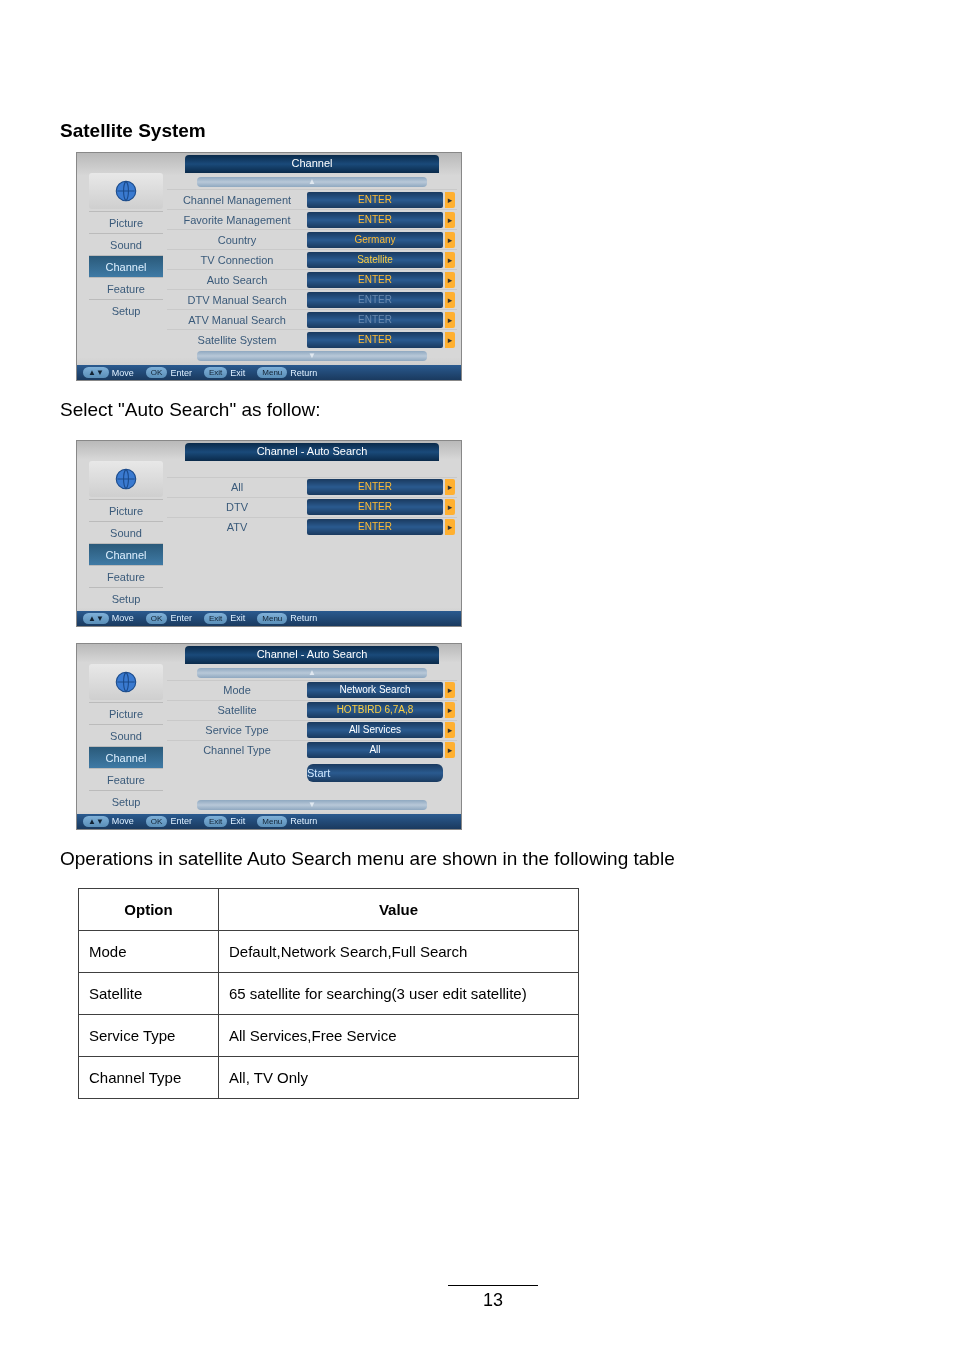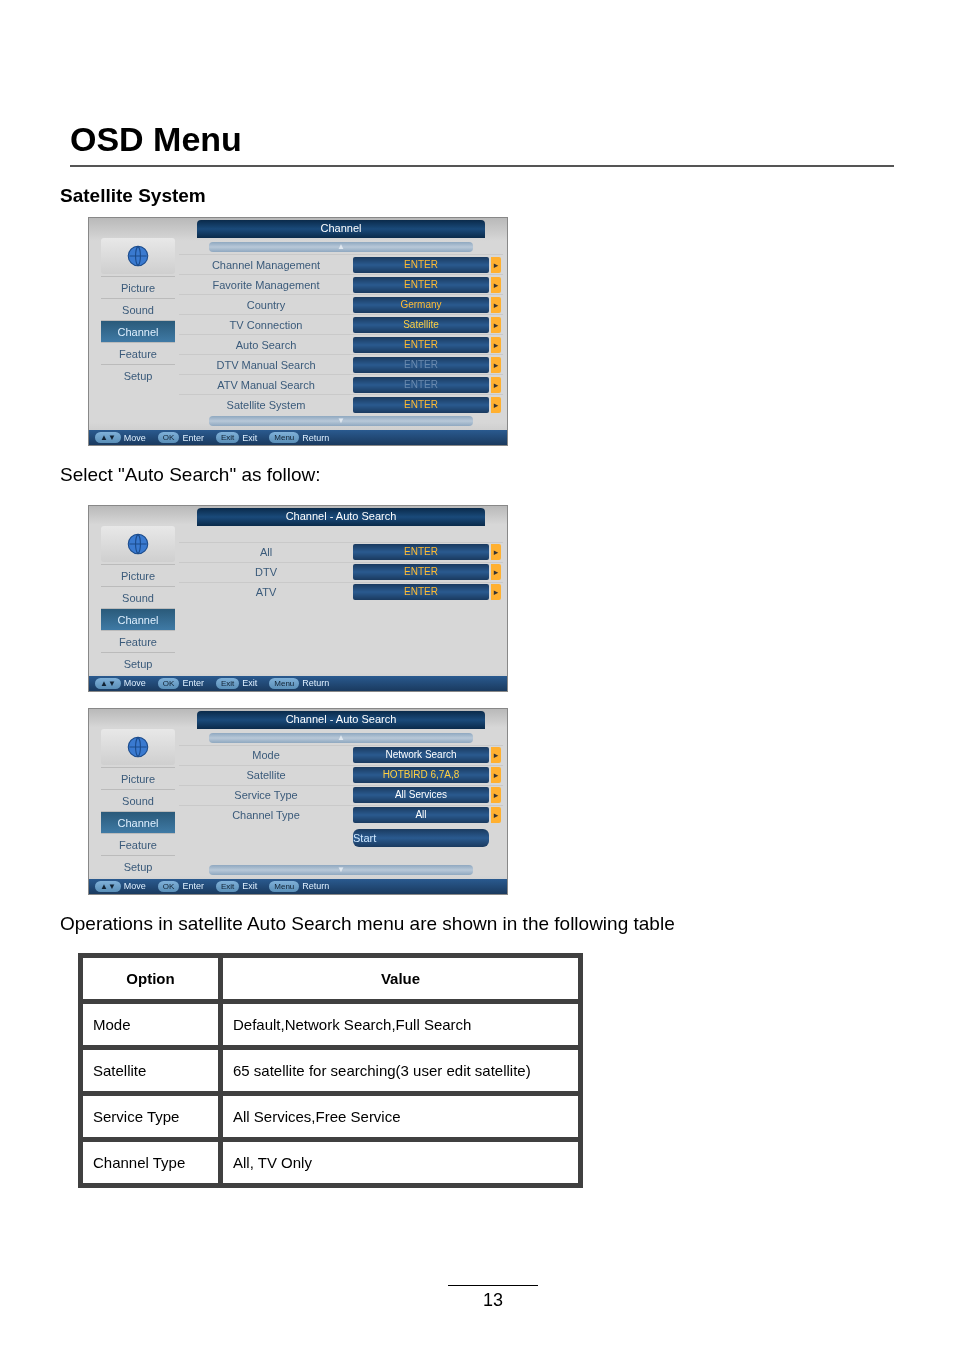--- a/index.html
+++ b/index.html
@@ -26,22 +26,22 @@
     font-weight: bold;
     margin-bottom: 10px;
   }
   p.instr {
     font-size: 19px;
     margin-bottom: 16px;
     line-height: 1.4;
   }
   .arrow { font-weight: bold; display:inline-block; transform: scaleX(1.3); }
   .osd {
-    width: 420px;
-    margin: 0 0 16px 28px;
+    width: 386px;
+    margin: 0 0 16px 16px;
     background: linear-gradient(#b9b9b9, #d7d7d7 10%, #d7d7d7 90%, #c0c0c0);
     border: 1px solid #888;
     font-size: 11px;
     color: #234;
   }
   .osd .tabhdr {
     height: 18px;
     display:flex;
     margin-left: 90px;
     margin-right: 4px;
@@ -172,21 +172,21 @@
     height:11px;
   }
   .osd .footer .flab { margin-right: 12px; color:#dff0ff; }
 
   .datatable {
     border-collapse: collapse;
     margin: 12px 0 0 18px;
     font-size: 15px;
   }
   .datatable th, .datatable td {
-    border: 5px solid #404040;
+    border: 1px solid #404040;
     padding: 12px 10px;
     text-align: left;
     vertical-align: middle;
   }
   .datatable thead th {
     text-align: center;
     font-weight: bold;
   }
   .datatable th:first-child, .datatable td:first-child { width: 140px; }
   .datatable td:last-child { width: 360px; }
@@ -202,21 +202,20 @@
     width: 90px;
     border-top: 1px solid #000;
     margin: 0 auto 4px auto;
   }
 </style>
 </head>
 <body>
 
 <div class="page">
 
-  <h1 class="title">OSD Menu</h1>
 
   <h2 class="section">Satellite System</h2>
 
 
   <div class="osd">
     <div class="tabhdr">
         <div class="hdrlabel">Channel</div>
       </div>
     <div class="body">
       <div class="sidebar">

